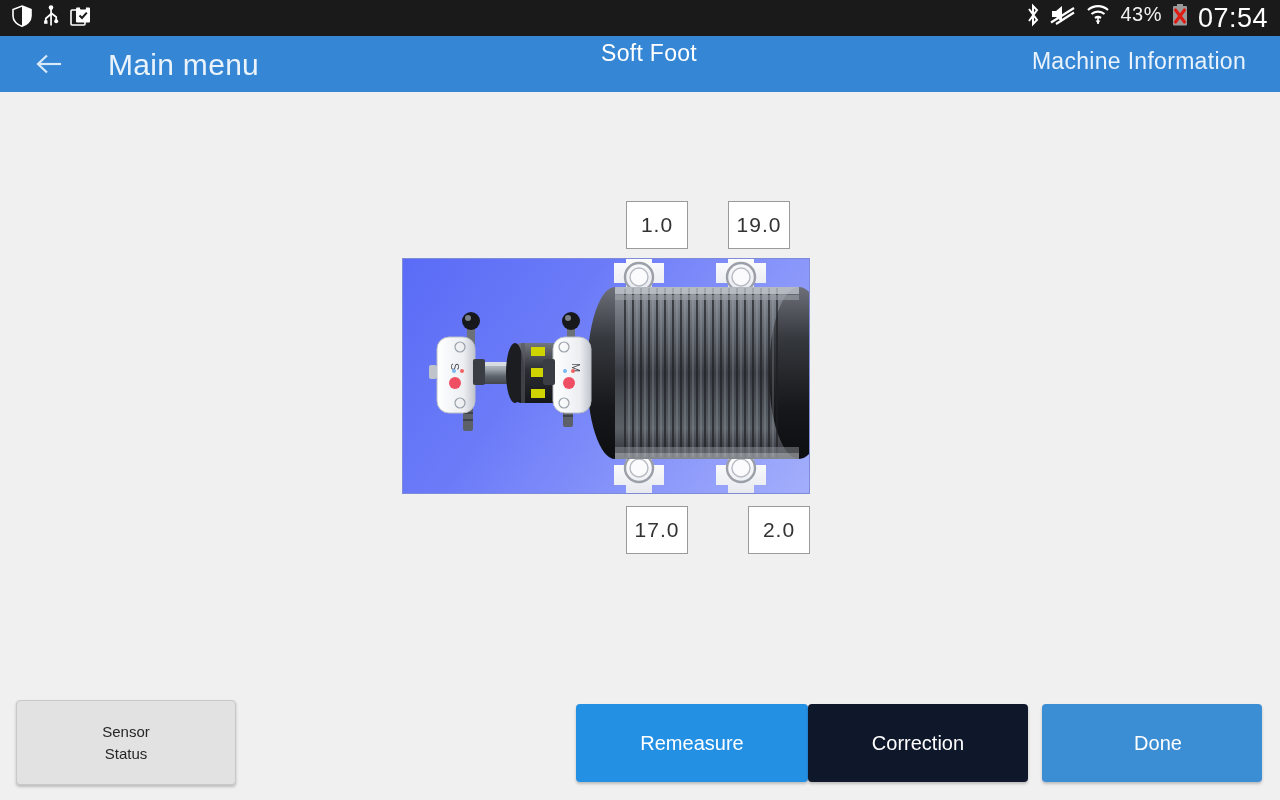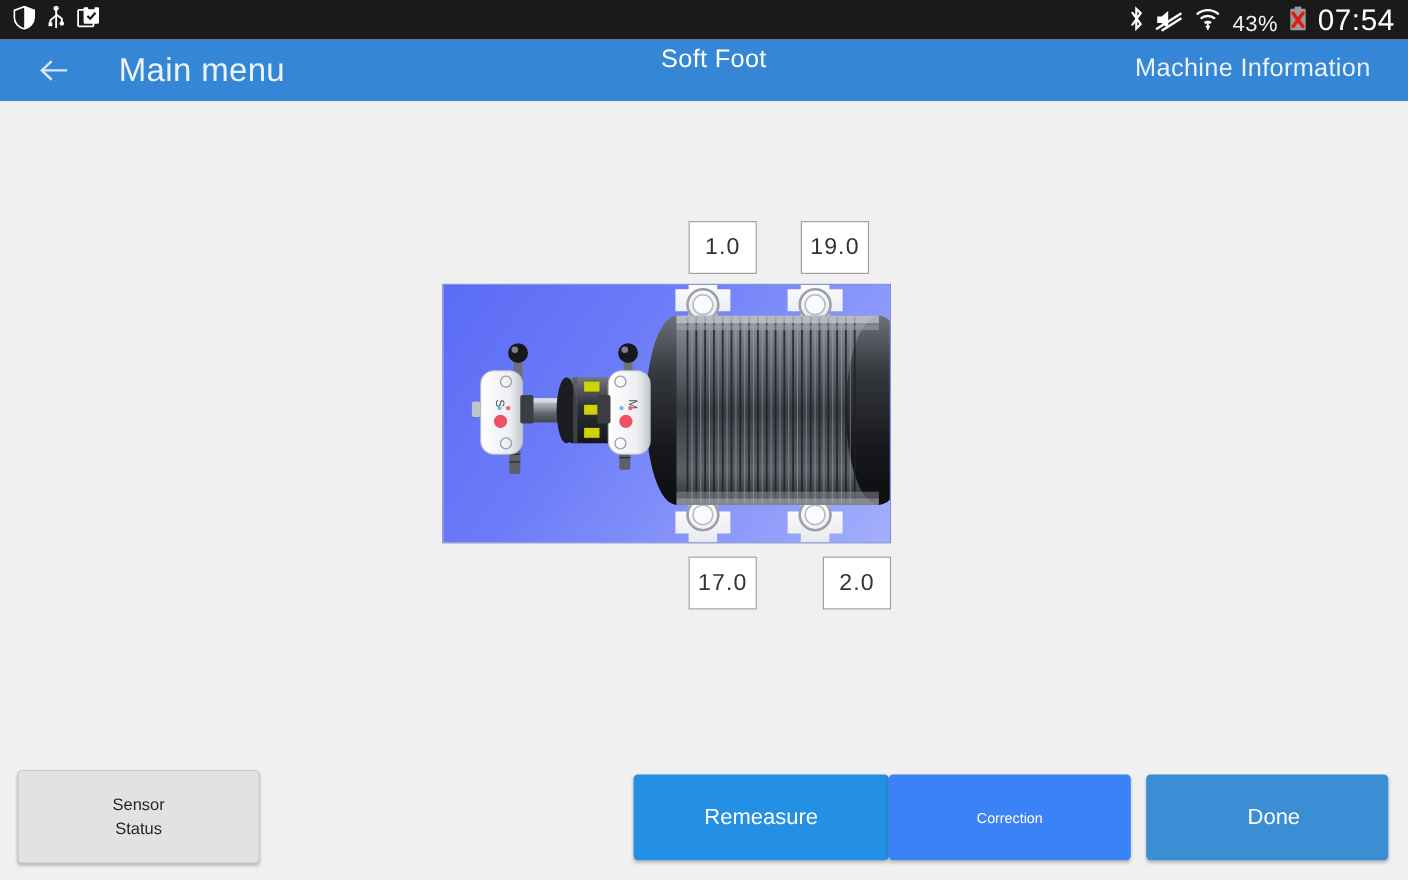--- a/index.html
+++ b/index.html
@@ -12,21 +12,21 @@
 
   
   .statusbar {
     position: absolute; top: 0; left: 0;
     width: 1280px; height: 36px;
     background: #1a1a1a;
     display: flex; align-items: center;
     color: #ffffff;
   }
   .sb-left { display: flex; align-items: center; gap: 10px; padding-left: 12px; }
-  .sb-right { margin-left: auto; display: flex; align-items: flex-end; gap: 9px; padding-right: 12px; }
+  .sb-right { margin-left: auto; display: flex; align-items: flex-start; gap: 9px; padding-right: 12px; }
   .sb-icon { display: block; }
   .sb-batt-text { font-size: 20px; letter-spacing: 0.5px; color: #f2f2f2; }
   .sb-clock { font-size: 27px; color: #ffffff; letter-spacing: 0.5px; font-weight: 400; }
 
   
   .header {
     position: absolute; top: 36px; left: 0;
     width: 1280px; height: 56px;
     background: #3586d4;
     color: #ffffff;
@@ -114,23 +114,23 @@
     left: 576px; top: 704px;
     width: 232px; height: 78px;
     background: #2490e4;
     color: #ffffff;
     font-size: 20px;
     font-weight: 300;
   }
   .btn-correction {
     left: 808px; top: 704px;
     width: 220px; height: 78px;
-    background: #3b82f6;
+    background: #0f172a;
     color: #ffffff;
-    font-size: 13px;
+    font-size: 20px;
     font-weight: 300;
   }
   .btn-done {
     left: 1042px; top: 704px;
     width: 220px; height: 78px;
     background: #3b8ed4;
     color: #ffffff;
     font-size: 20px;
     font-weight: 300;
     padding-left: 12px;

